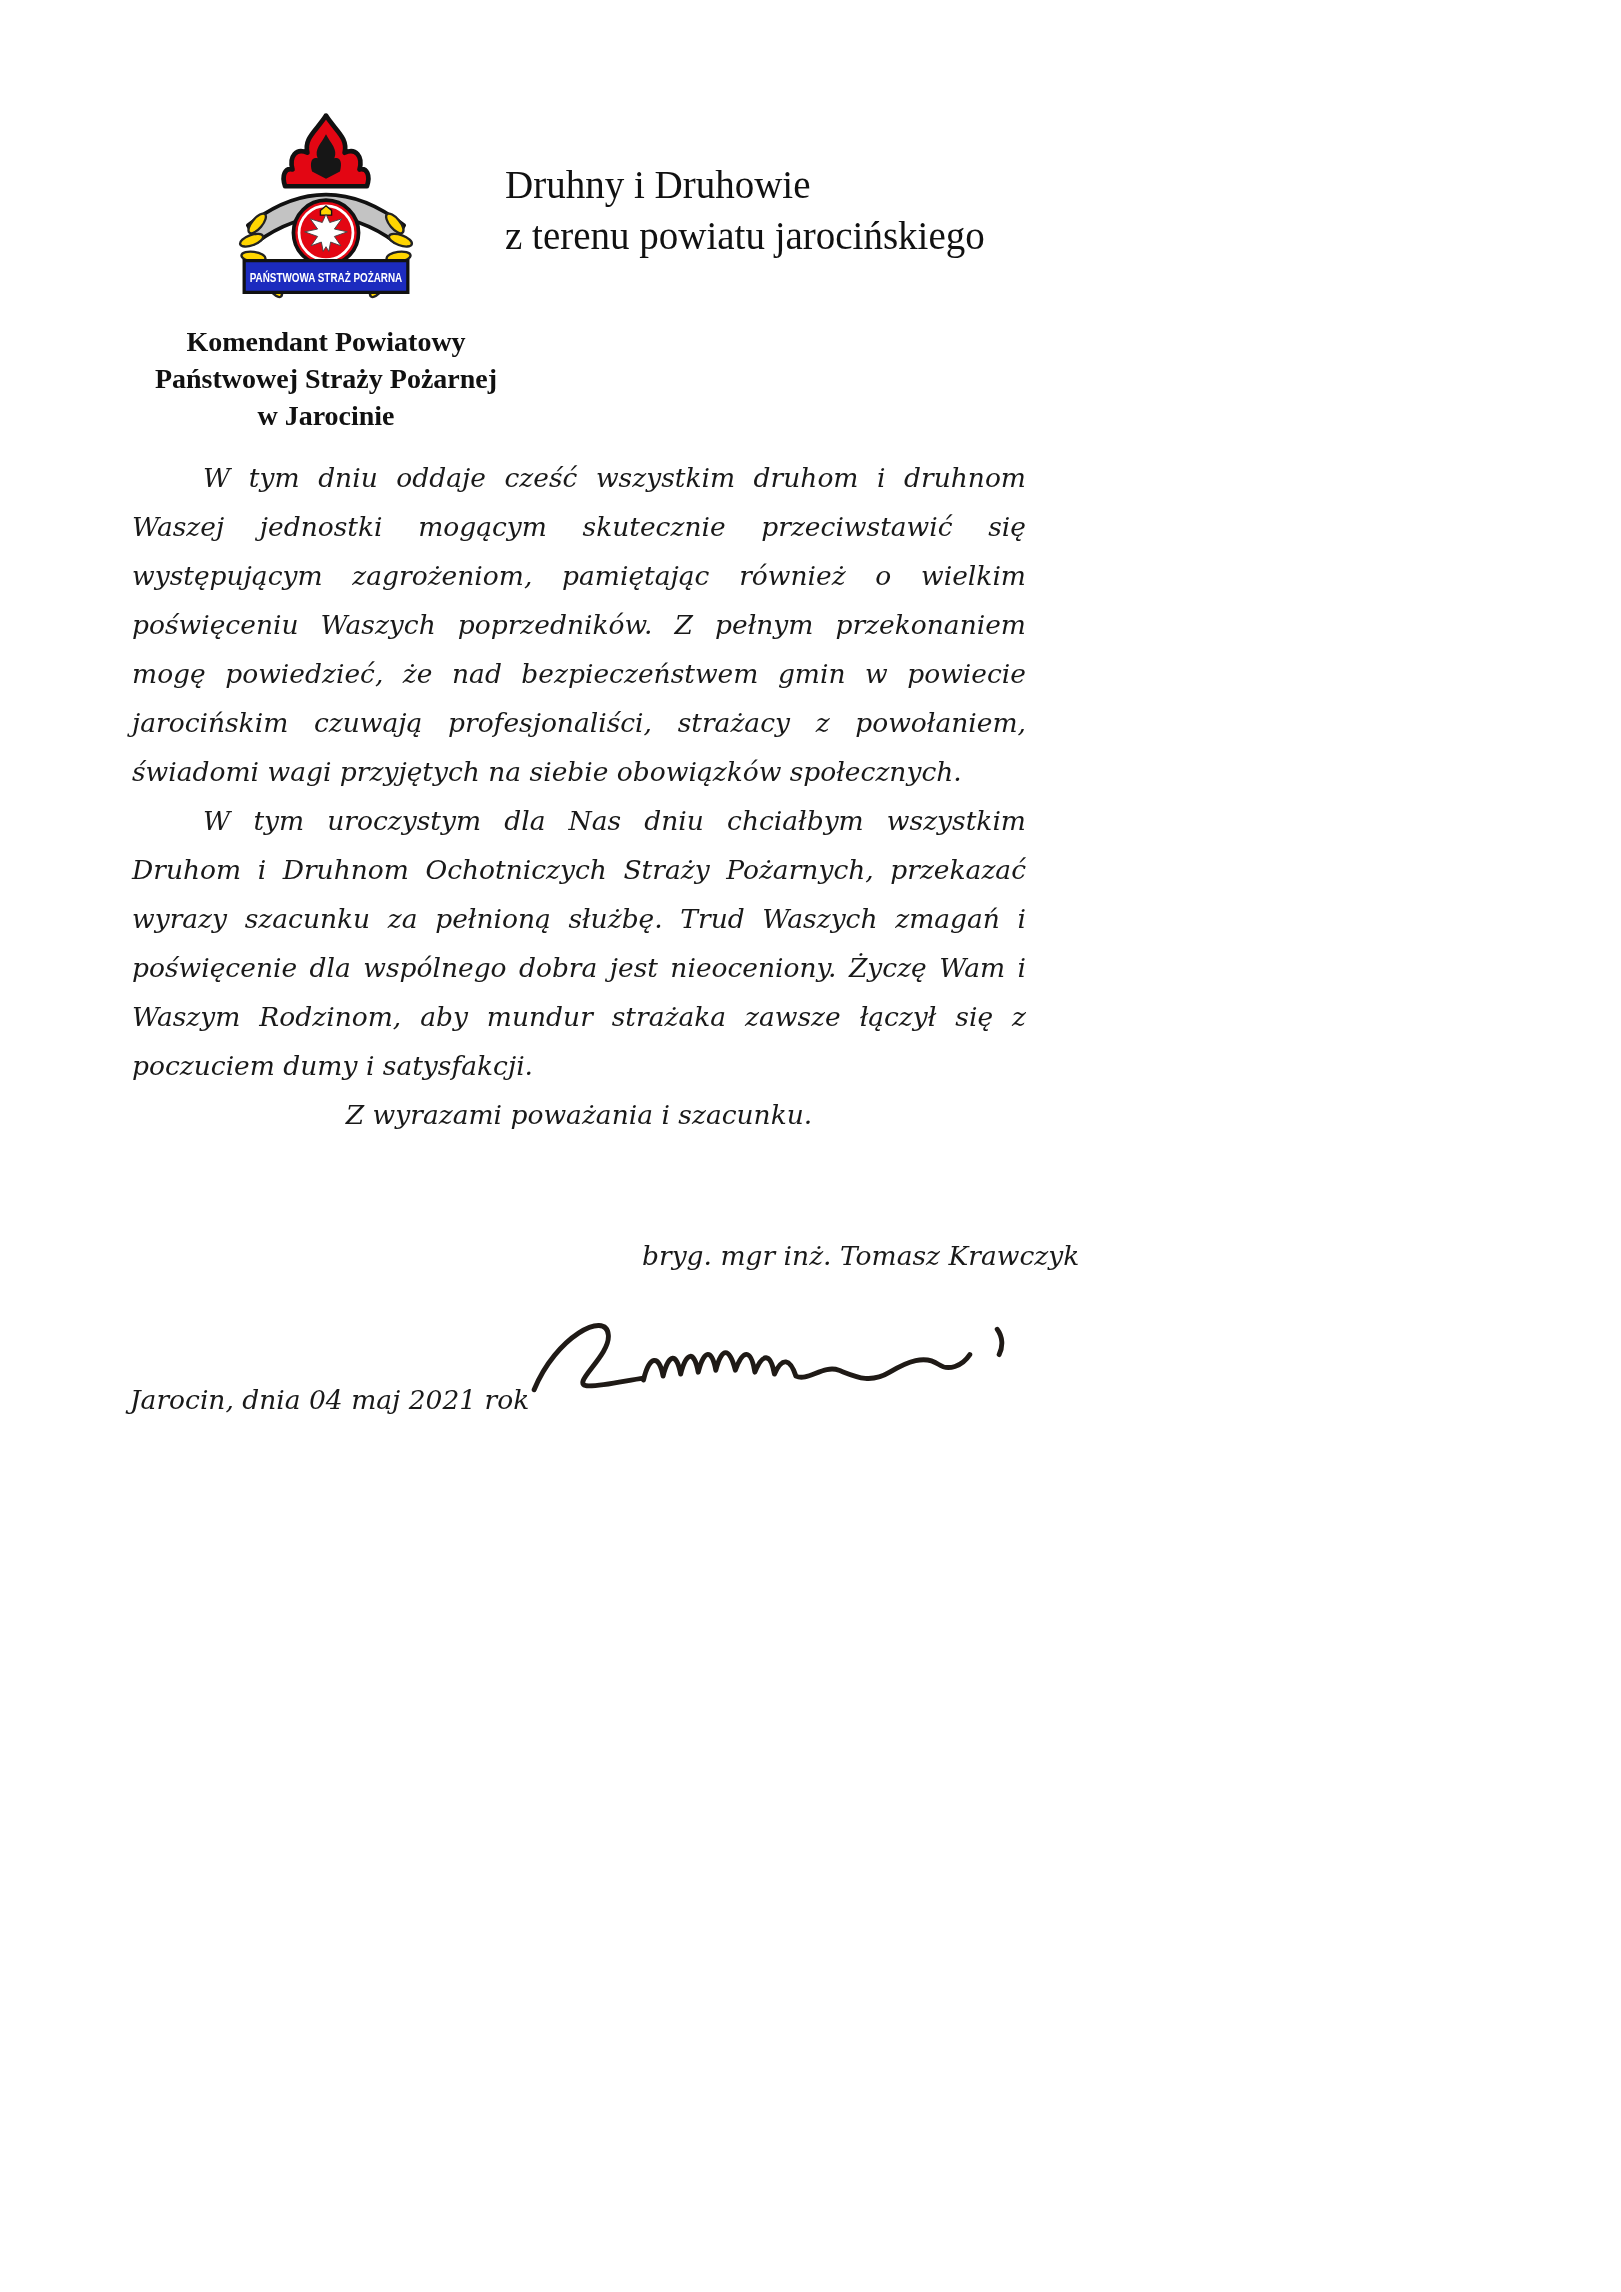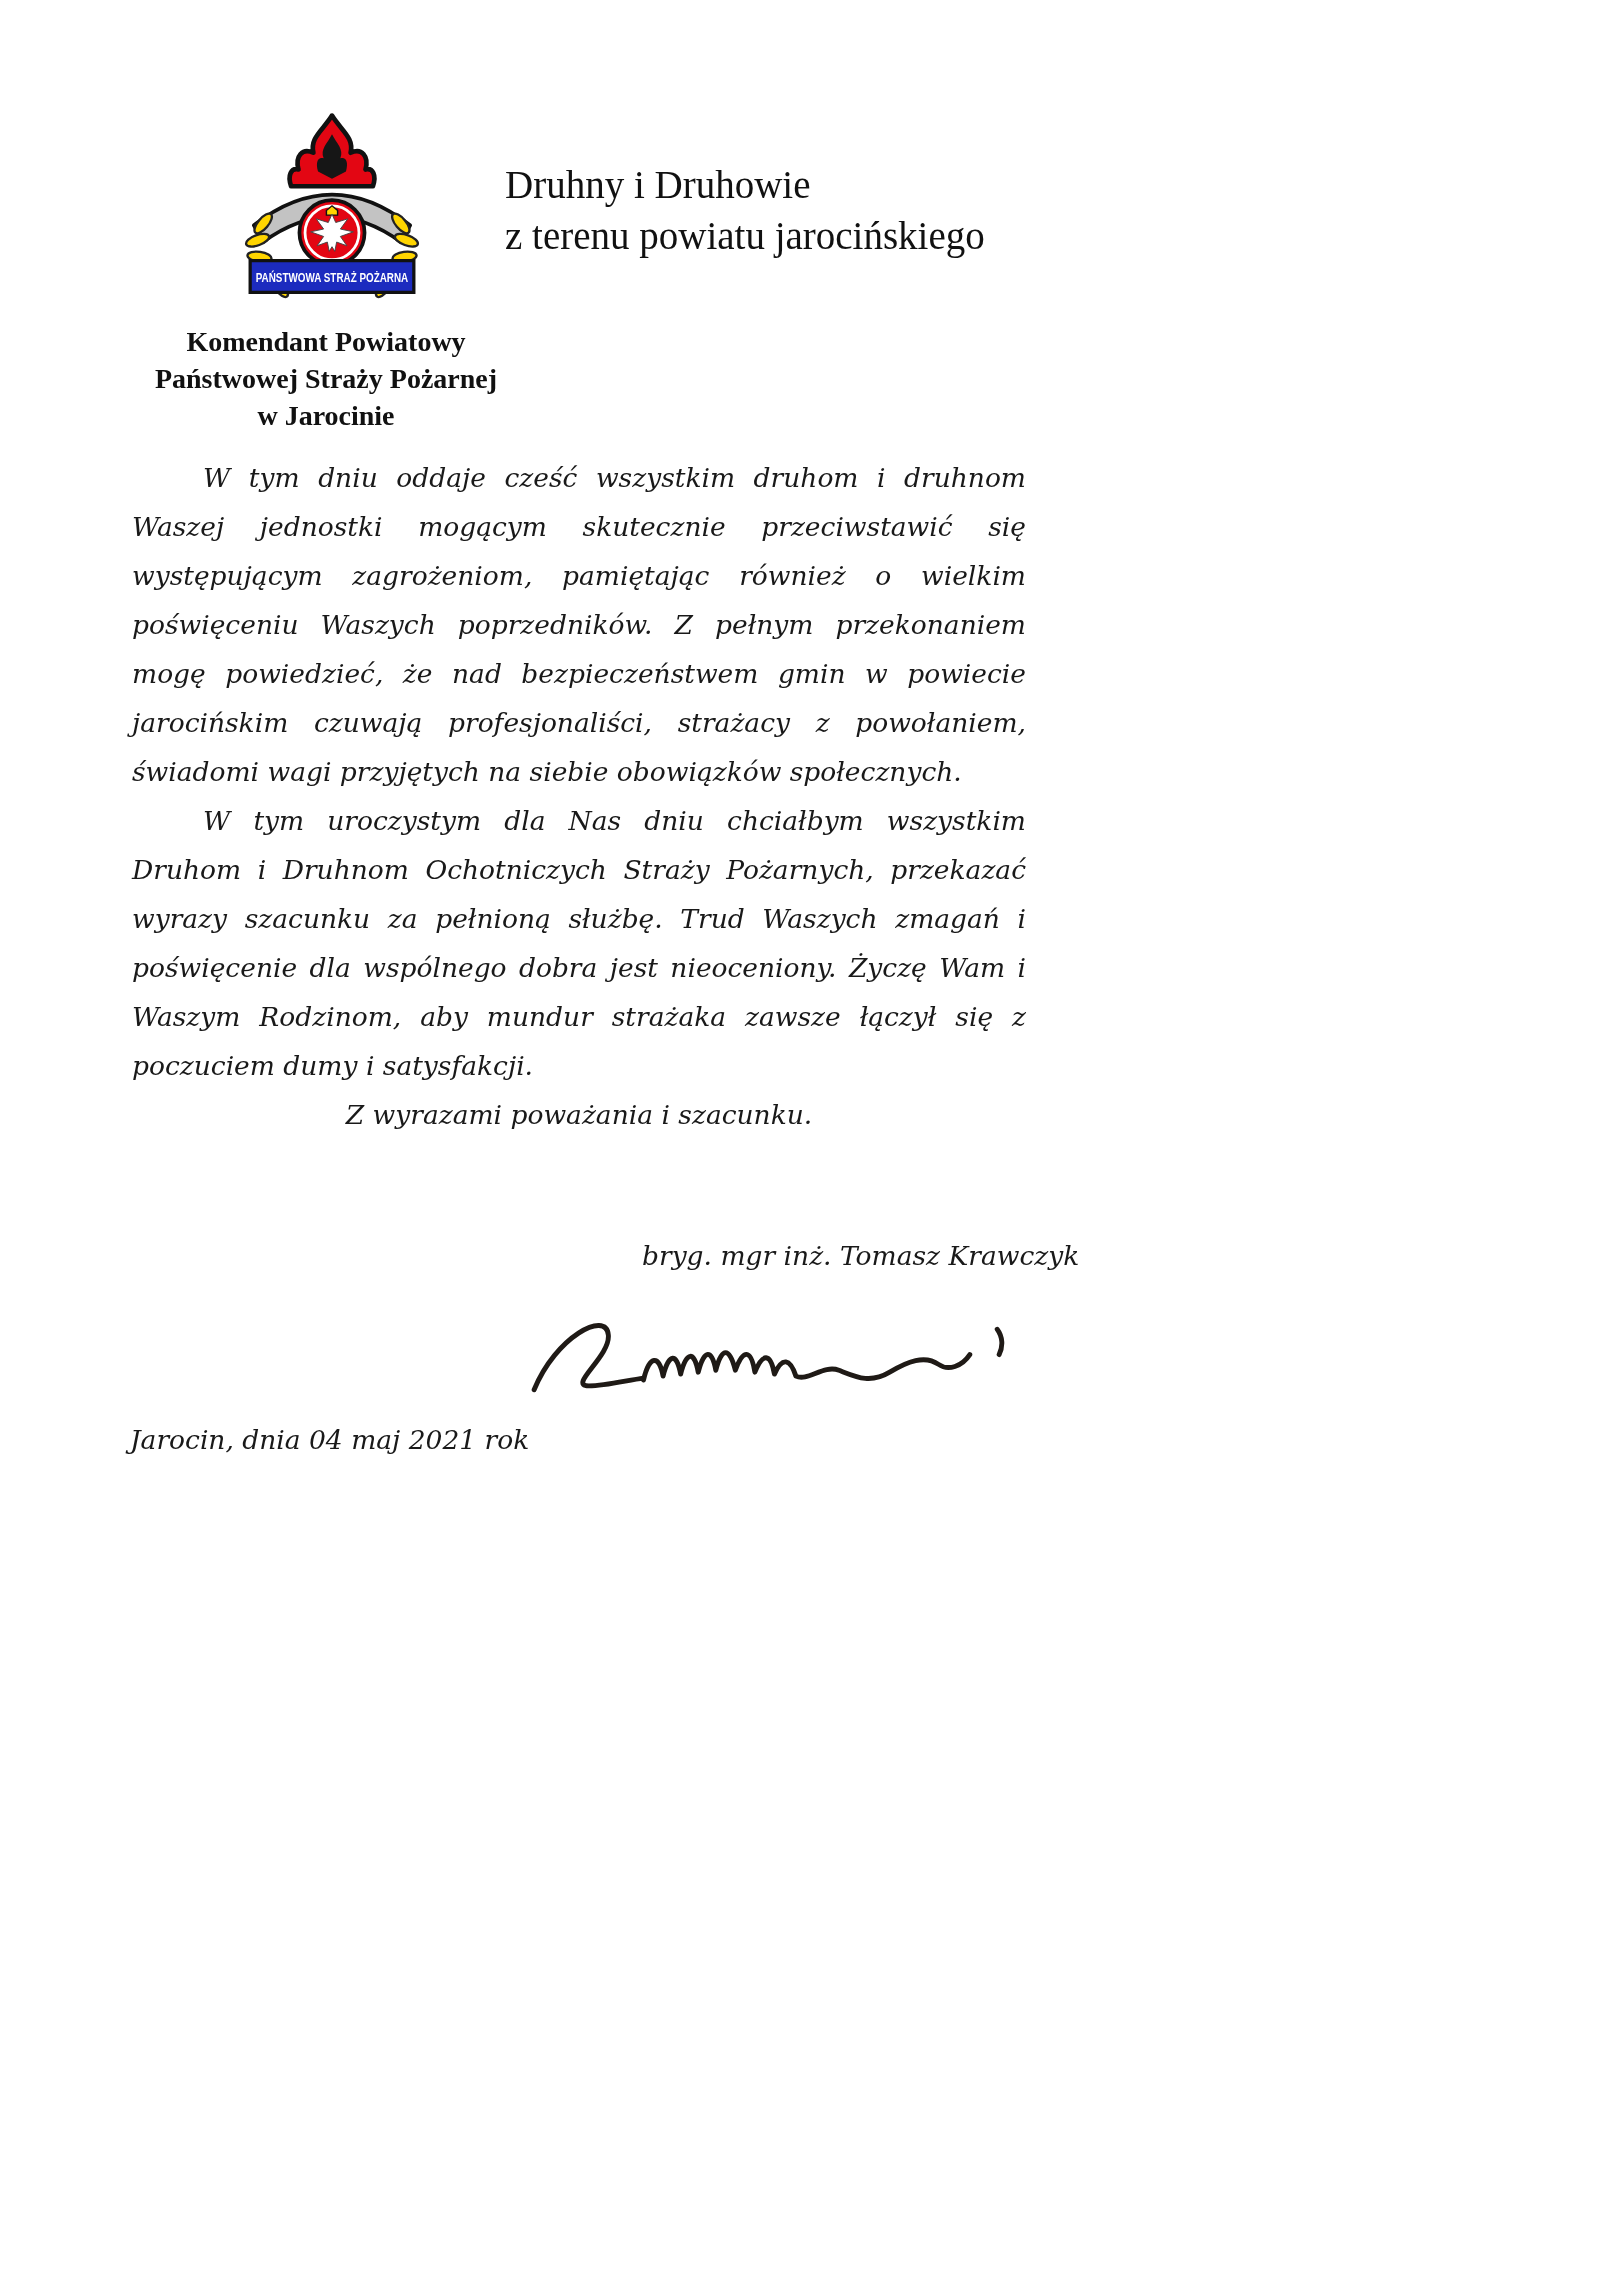--- a/index.html
+++ b/index.html
@@ -12,21 +12,21 @@
     width: 1621px;
     height: 2293px;
     background: #ffffff;
     overflow: hidden;
     color: #161616;
   }
 
   
   .logo-wrap {
     position: absolute;
-    left: 239px;
+    left: 233px;
     top: 110px;
     width: 186px;
   }
   .logo-svg { width: 100%; height: auto; display: block; }
 
   .sender-block {
     position: absolute;
     left: 147px;
     top: 323px;
     width: 358px;
@@ -87,21 +87,21 @@
   .signature-wrap {
     position: absolute;
     left: 512px;
     top: 1296px;
     width: 519px;
     height: 127px;
   }
   .dateline {
     position: absolute;
     left: 130px;
-    top: 1424px;
+    top: 1384px;
     font-family: "DejaVu Serif", serif;
     font-style: italic;
     font-size: 26.5px;
     color: #191919;
     white-space: nowrap;
   }
 </style>
 </head>
 <body>
 

